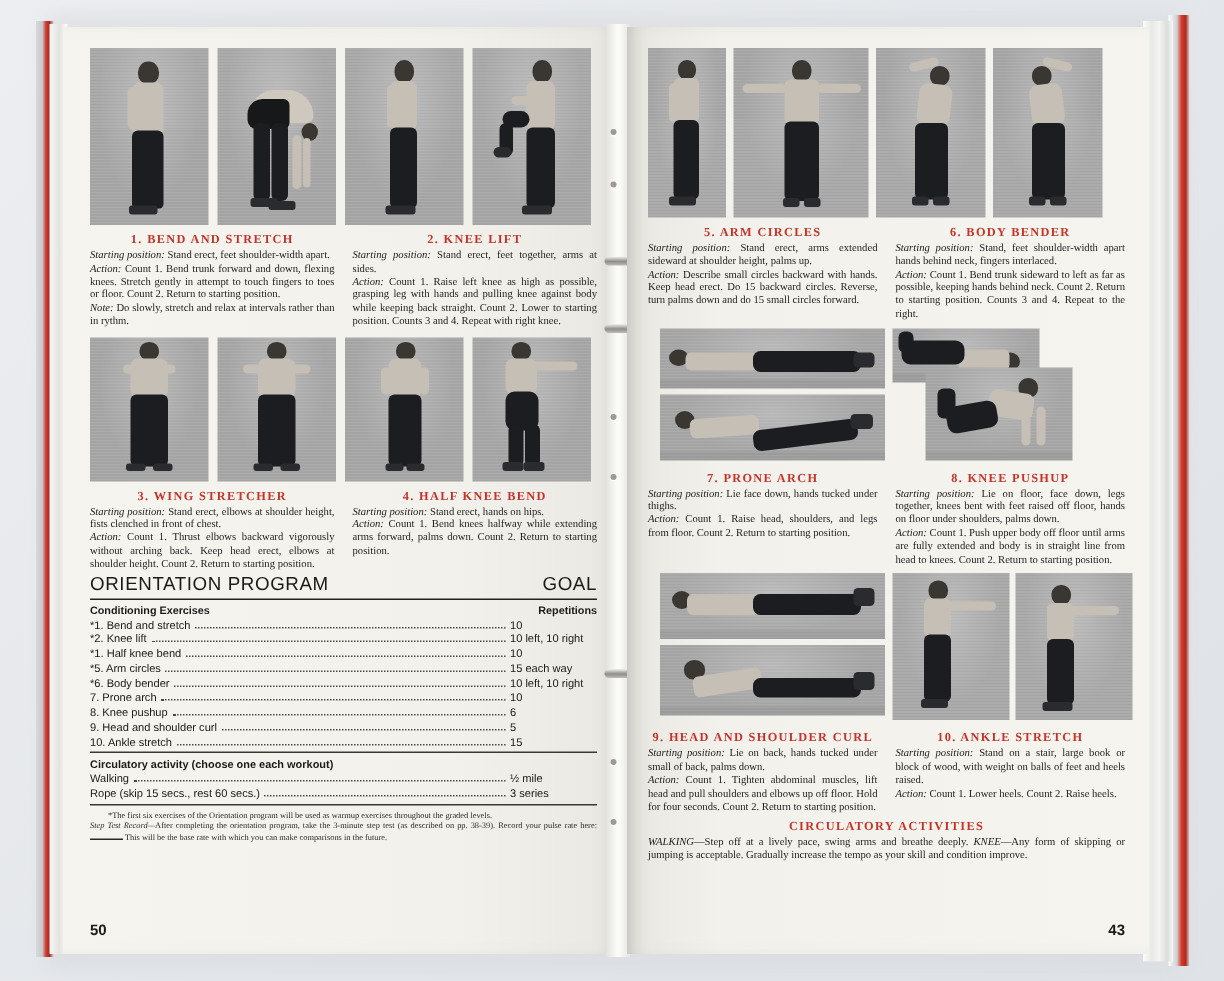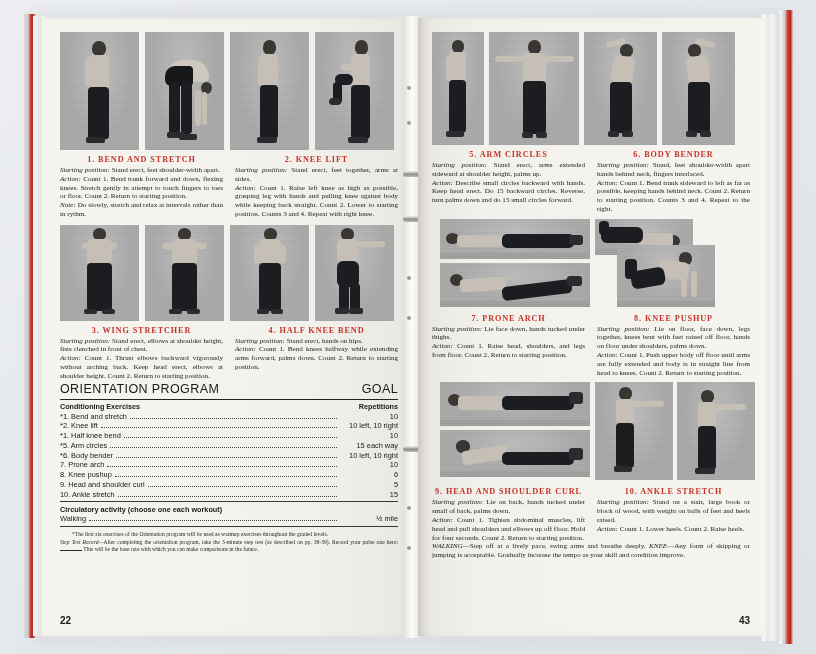--- a/index.html
+++ b/index.html
@@ -108,21 +108,21 @@
   }
   .op-row{
     display:flex;align-items:baseline;
     font-family:"Liberation Sans", sans-serif;font-size:7.4px;color:#191816;
     line-height:1.32;
   }
   .op-name{white-space:nowrap;}
   .dots{
     flex:1;border-bottom:1px dotted #4a4845;margin:0 3px 2px;height:.55em;
   }
-  .op-val{width:58px;text-align:right;white-space:nowrap;}
+  .op-val{width:58px;text-align:left;white-space:nowrap;}
   .op-sec{
     font-family:"Liberation Sans", sans-serif;font-weight:bold;font-size:7.3px;
     color:#1b1a18;margin-top:3px;
   }
   .footnote{
     font-size:5.6px;line-height:1.32;color:#2a2826;text-align:justify;
     margin-top:4px;font-family:"Liberation Serif", serif;
   }
   .footnote i{font-style:italic;}
   .blankline{display:inline-block;width:22px;border-bottom:1px solid #2a2826;}
@@ -330,31 +330,36 @@
             </div>
         </div>
 
         <div class="rule-thin"></div>
         <div class="op-sec">Circulatory activity (choose one each workout)</div>
         <div class="op-row">
             <span class="op-name">Walking</span>
             <span class="dots"></span>
             <span class="op-val">½ mile</span>
           </div>
+        <div class="op-row">
+            <span class="op-name">Rope (skip 15 secs., rest 60 secs.)</span>
+            <span class="dots"></span>
+            <span class="op-val">3 series</span>
+          </div>
         <div class="rule-thin"></div>
 
         <div class="footnote">
           <span style="display:block;text-indent:12px;">*The first six exercises of the Orientation program will be used as warmup exercises throughout the graded levels.</span>
           <span>
             <i>Step Test Record—</i><span>After completing the orientation program, take the 3-minute step test (as described on pp. 38-39).  Record your pulse rate here: </span><span class="blankline"></span><span>  This will be the base rate with which you can make comparisons in the future.</span>
           </span>
         </div>
       </div>
 
-      <div class="pageno">22</div>
+      <div class="pageno">50</div>
     </div>
   </div>
 
   <div class="gutter">
     <div class="hole" style="left:3px;top:70px;"></div>
     <div class="hole" style="left:3px;top:105px;"></div>
     <div class="ringw" style="left:-1px;top:155px;"></div>
     <div class="ringw" style="left:-1px;top:200px;"></div>
     <div class="hole" style="left:3px;top:260px;"></div>
     <div class="hole" style="left:3px;top:300px;"></div>
@@ -521,20 +526,21 @@
           <div class="ex-title">10.  ANKLE STRETCH</div>
           <div class="ex-body">
             <i>Starting position:</i>
             <span>Stand on a stair, large book or block of wood, with weight on balls of feet and heels raised.</span><br>
             <i>Action:</i>
             <span>Count 1. Lower heels. Count 2. Raise heels.</span>
           </div>
         </div>
       </div>
 
+      <div class="circ-title">CIRCULATORY ACTIVITIES</div>
       <div class="circ-body">
         <i>WALKING</i><span>—Step off at a lively pace, swing arms and breathe deeply.  </span><i>KNEE</i><span>—Any form of skipping or jumping is acceptable.  Gradually increase the tempo as your skill and condition improve.</span>
       </div>
 
       <div class="pageno">43</div>
     </div>
   </div>
 </div>
 
 </body></html>

